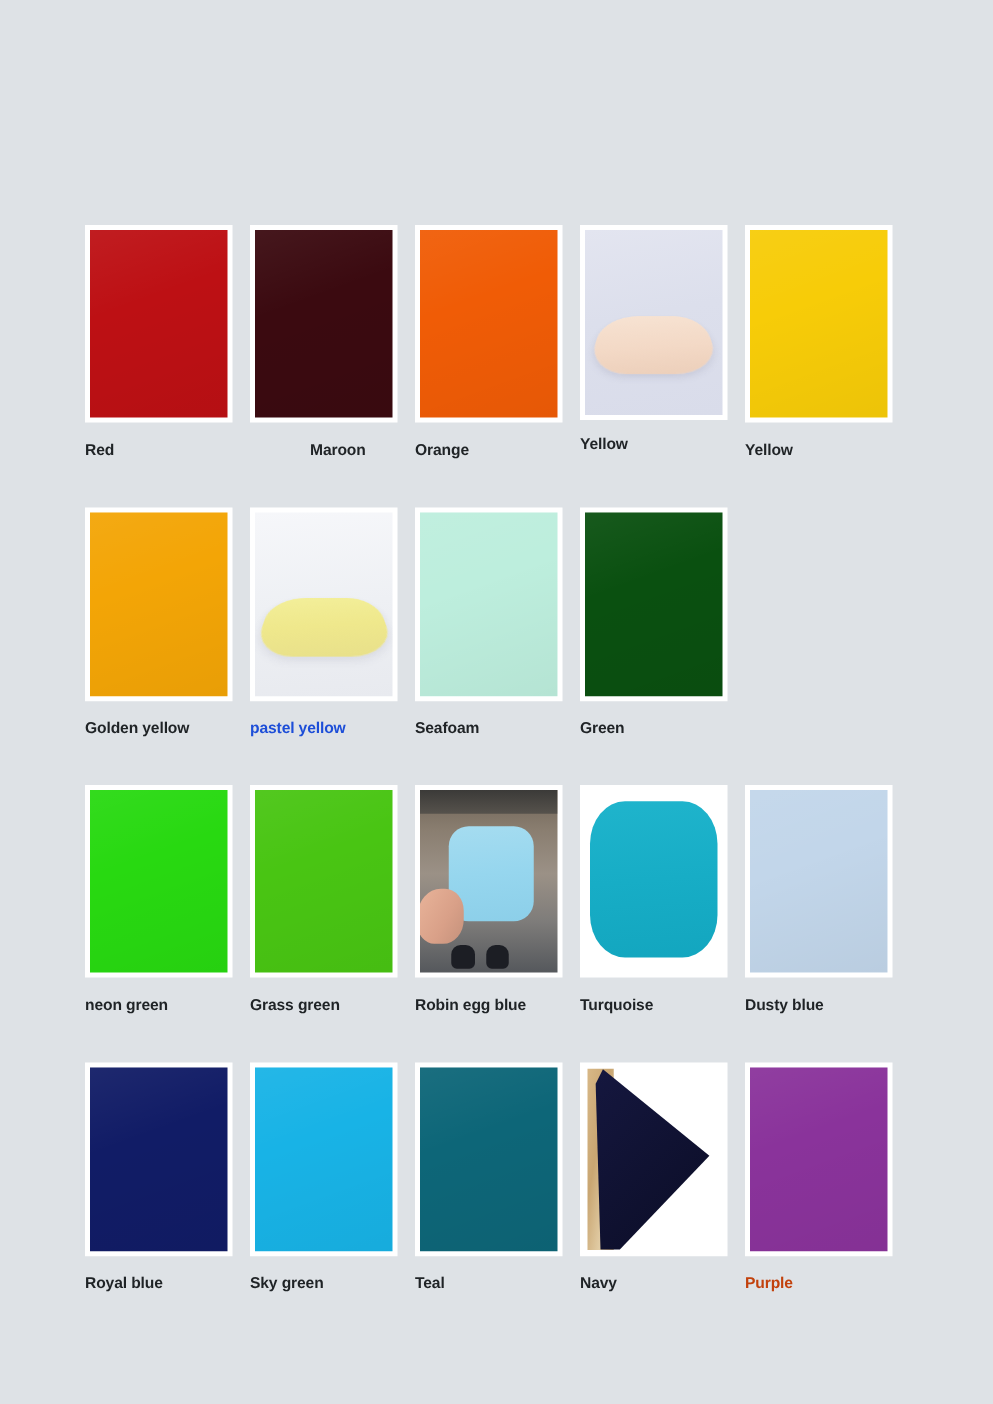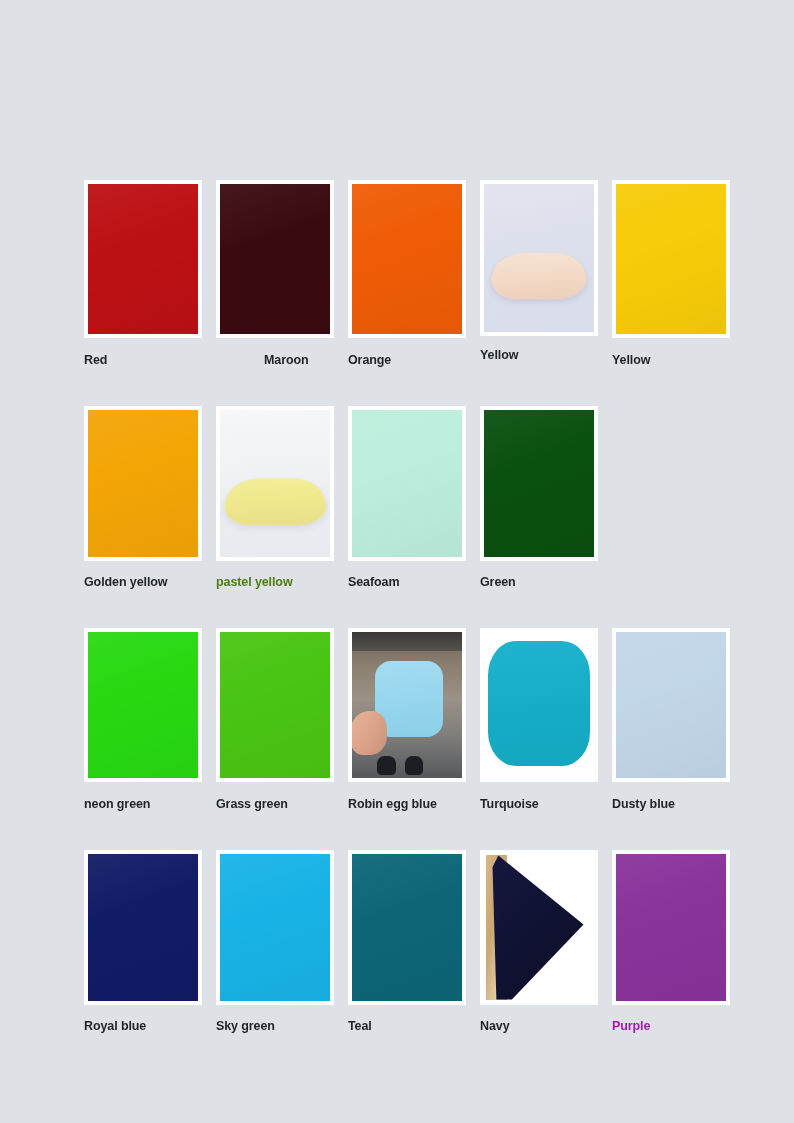--- a/index.html
+++ b/index.html
@@ -9,21 +9,21 @@
   body {
     width: 794px;
     height: 1123px;
     background: #dee2e6;
     font-family: "Liberation Sans", sans-serif;
     overflow: hidden;
   }
 
   #swatch-grid {
     position: absolute;
-    left: 84px;
+    left: 68px;
     top: 180px;
     width: 650px;
     display: grid;
     grid-template-columns: repeat(5, 118px);
     column-gap: 14px;
     row-gap: 0px;
   }
 
   .swatch-cell {
     display: block;
@@ -251,21 +251,21 @@
         <div class="swatch-fill solid" style="background: rgb(243, 165, 6);"></div>
       </div>
       <div class="swatch-label" style="color: rgb(31, 35, 38);">Golden yellow</div>
     </div>
     <div class="swatch-cell row-2 tall">
       <div class="swatch-frame">
         <div class="swatch-fill photo-pastel-yellow">
           <div class="tile"></div>
         </div>
       </div>
-      <div class="swatch-label" style="color: #4d7c0f;">pastel yellow</div>
+      <div class="swatch-label" style="color: #1d4ed8;">pastel yellow</div>
     </div>
     <div class="swatch-cell row-2">
       <div class="swatch-frame">
         <div class="swatch-fill solid" style="background: rgb(189, 238, 221);"></div>
       </div>
       <div class="swatch-label" style="color: rgb(31, 35, 38);">Seafoam</div>
     </div>
     <div class="swatch-cell row-2">
       <div class="swatch-frame">
         <div class="swatch-fill solid" style="background: rgb(10, 80, 16);"></div>
@@ -336,15 +336,15 @@
           <div class="backing"></div>
           <div class="sheet"></div>
         </div>
       </div>
       <div class="swatch-label" style="color: rgb(31, 35, 38);">Navy</div>
     </div>
     <div class="swatch-cell row-4">
       <div class="swatch-frame">
         <div class="swatch-fill solid" style="background: rgb(138, 51, 155);"></div>
       </div>
-      <div class="swatch-label" style="color: #a21caf;">Purple</div>
+      <div class="swatch-label" style="color: #c2410c;">Purple</div>
     </div>
   </div>
 
 </body></html>

